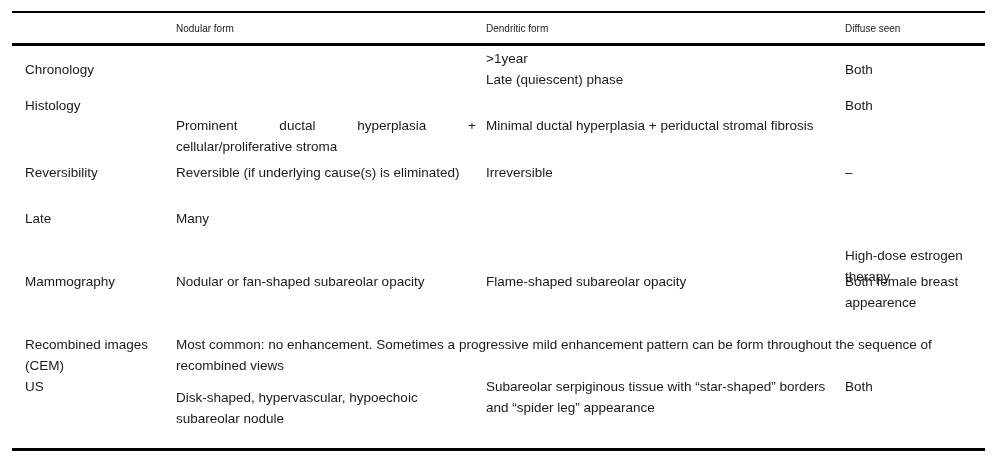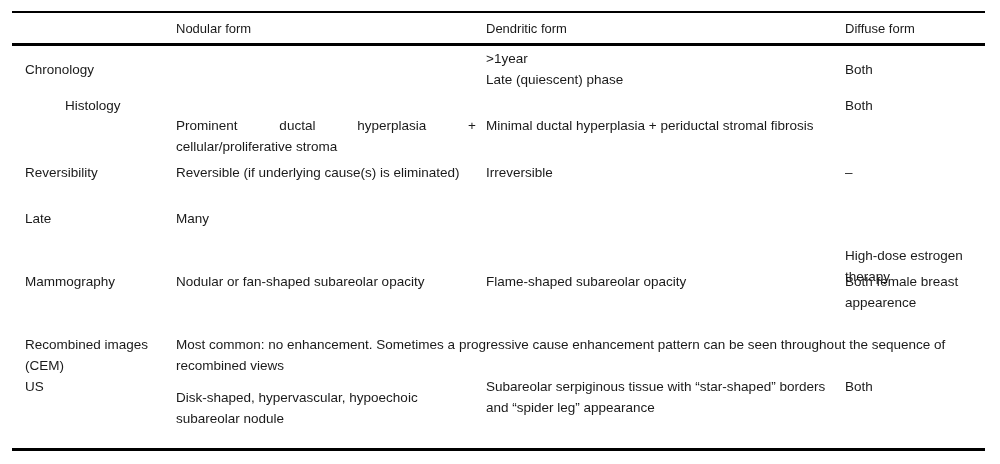--- a/index.html
+++ b/index.html
@@ -47,63 +47,63 @@
   }
 
   
   .col-label { left: 25px;  width: 148px; }
   .col-1     { left: 176px; width: 300px; }
   .col-2     { left: 486px; width: 348px; }
   .col-3     { left: 845px; width: 140px; }
   .col-span  { left: 176px; width: 780px; }
 
   .head {
-    font-size: 13px;
+    font-size: 10px;
     line-height: 20.8px;
   }
 </style>
 </head>
 <body>
 
 <div id="page">
 
   <div class="rule rule-top"></div>
   <div class="rule rule-header"></div>
   <div class="rule rule-bottom"></div>
 
   <div class="cell head col-1" style="top:19px;">Nodular form</div>
   <div class="cell head col-2" style="top:19px;">Dendritic form</div>
-  <div class="cell head col-3" style="top:19px;">Diffuse form</div>
+  <div class="cell head col-3" style="top:19px;">Diffuse seen</div>
 
   <div class="cell col-label" style="top:60px;">Chronology</div>
   <div class="cell col-2" style="top:49px;">&gt;1year
 Late (quiescent) phase</div>
   <div class="cell col-3" style="top:60px;">Both</div>
 
-  <div class="cell col-label" style="top:96px;margin-left:40px;">Histology</div>
+  <div class="cell col-label" style="top:96px;">Histology</div>
   <div class="cell col-1 justify" style="top:96px;">Prominent ductal hyperplasia + cellular/proliferative stroma</div>
   <div class="cell col-2 justify" style="top:96px;">Minimal ductal hyperplasia + periductal stromal fibrosis</div>
   <div class="cell col-3" style="top:96px;">Both</div>
 
   <div class="cell col-label" style="top:163px;">Reversibility</div>
   <div class="cell col-1" style="top:163px;">Reversible (if underlying cause(s) is eliminated)</div>
   <div class="cell col-2" style="top:163px;">Irreversible</div>
   <div class="cell col-3" style="top:163px;">–</div>
 
   <div class="cell col-label" style="top:209px;">Late</div>
   <div class="cell col-1" style="top:209px;">Many</div>
   <div class="cell col-2" style="top:209px;"></div>
   <div class="cell col-3" style="top:226px;margin-top:20px;">High-dose estrogen therapy</div>
 
   <div class="cell col-label" style="top:272px;">Mammography</div>
   <div class="cell col-1" style="top:272px;">Nodular or fan-shaped subareolar opacity</div>
   <div class="cell col-2" style="top:272px;">Flame-shaped subareolar opacity</div>
   <div class="cell col-3" style="top:272px;">Both female breast appearence</div>
 
   <div class="cell col-label" style="top:335px;">Recombined images (CEM)</div>
-  <div class="cell col-span" style="top:335px;">Most common: no enhancement. Sometimes a progressive cause enhancement pattern can be seen throughout the sequence of recombined views</div>
+  <div class="cell col-span" style="top:335px;">Most common: no enhancement. Sometimes a progressive mild enhancement pattern can be form throughout the sequence of recombined views</div>
 
   <div class="cell col-label" style="top:377px;">US</div>
   <div class="cell col-1" style="top:388px;">Disk-shaped, hypervascular, hypoechoic subareolar nodule</div>
   <div class="cell col-2" style="top:377px;">Subareolar serpiginous tissue with “star-shaped” borders and “spider leg” appearance</div>
   <div class="cell col-3" style="top:377px;">Both</div>
 
 </div>
 
 </body></html>

